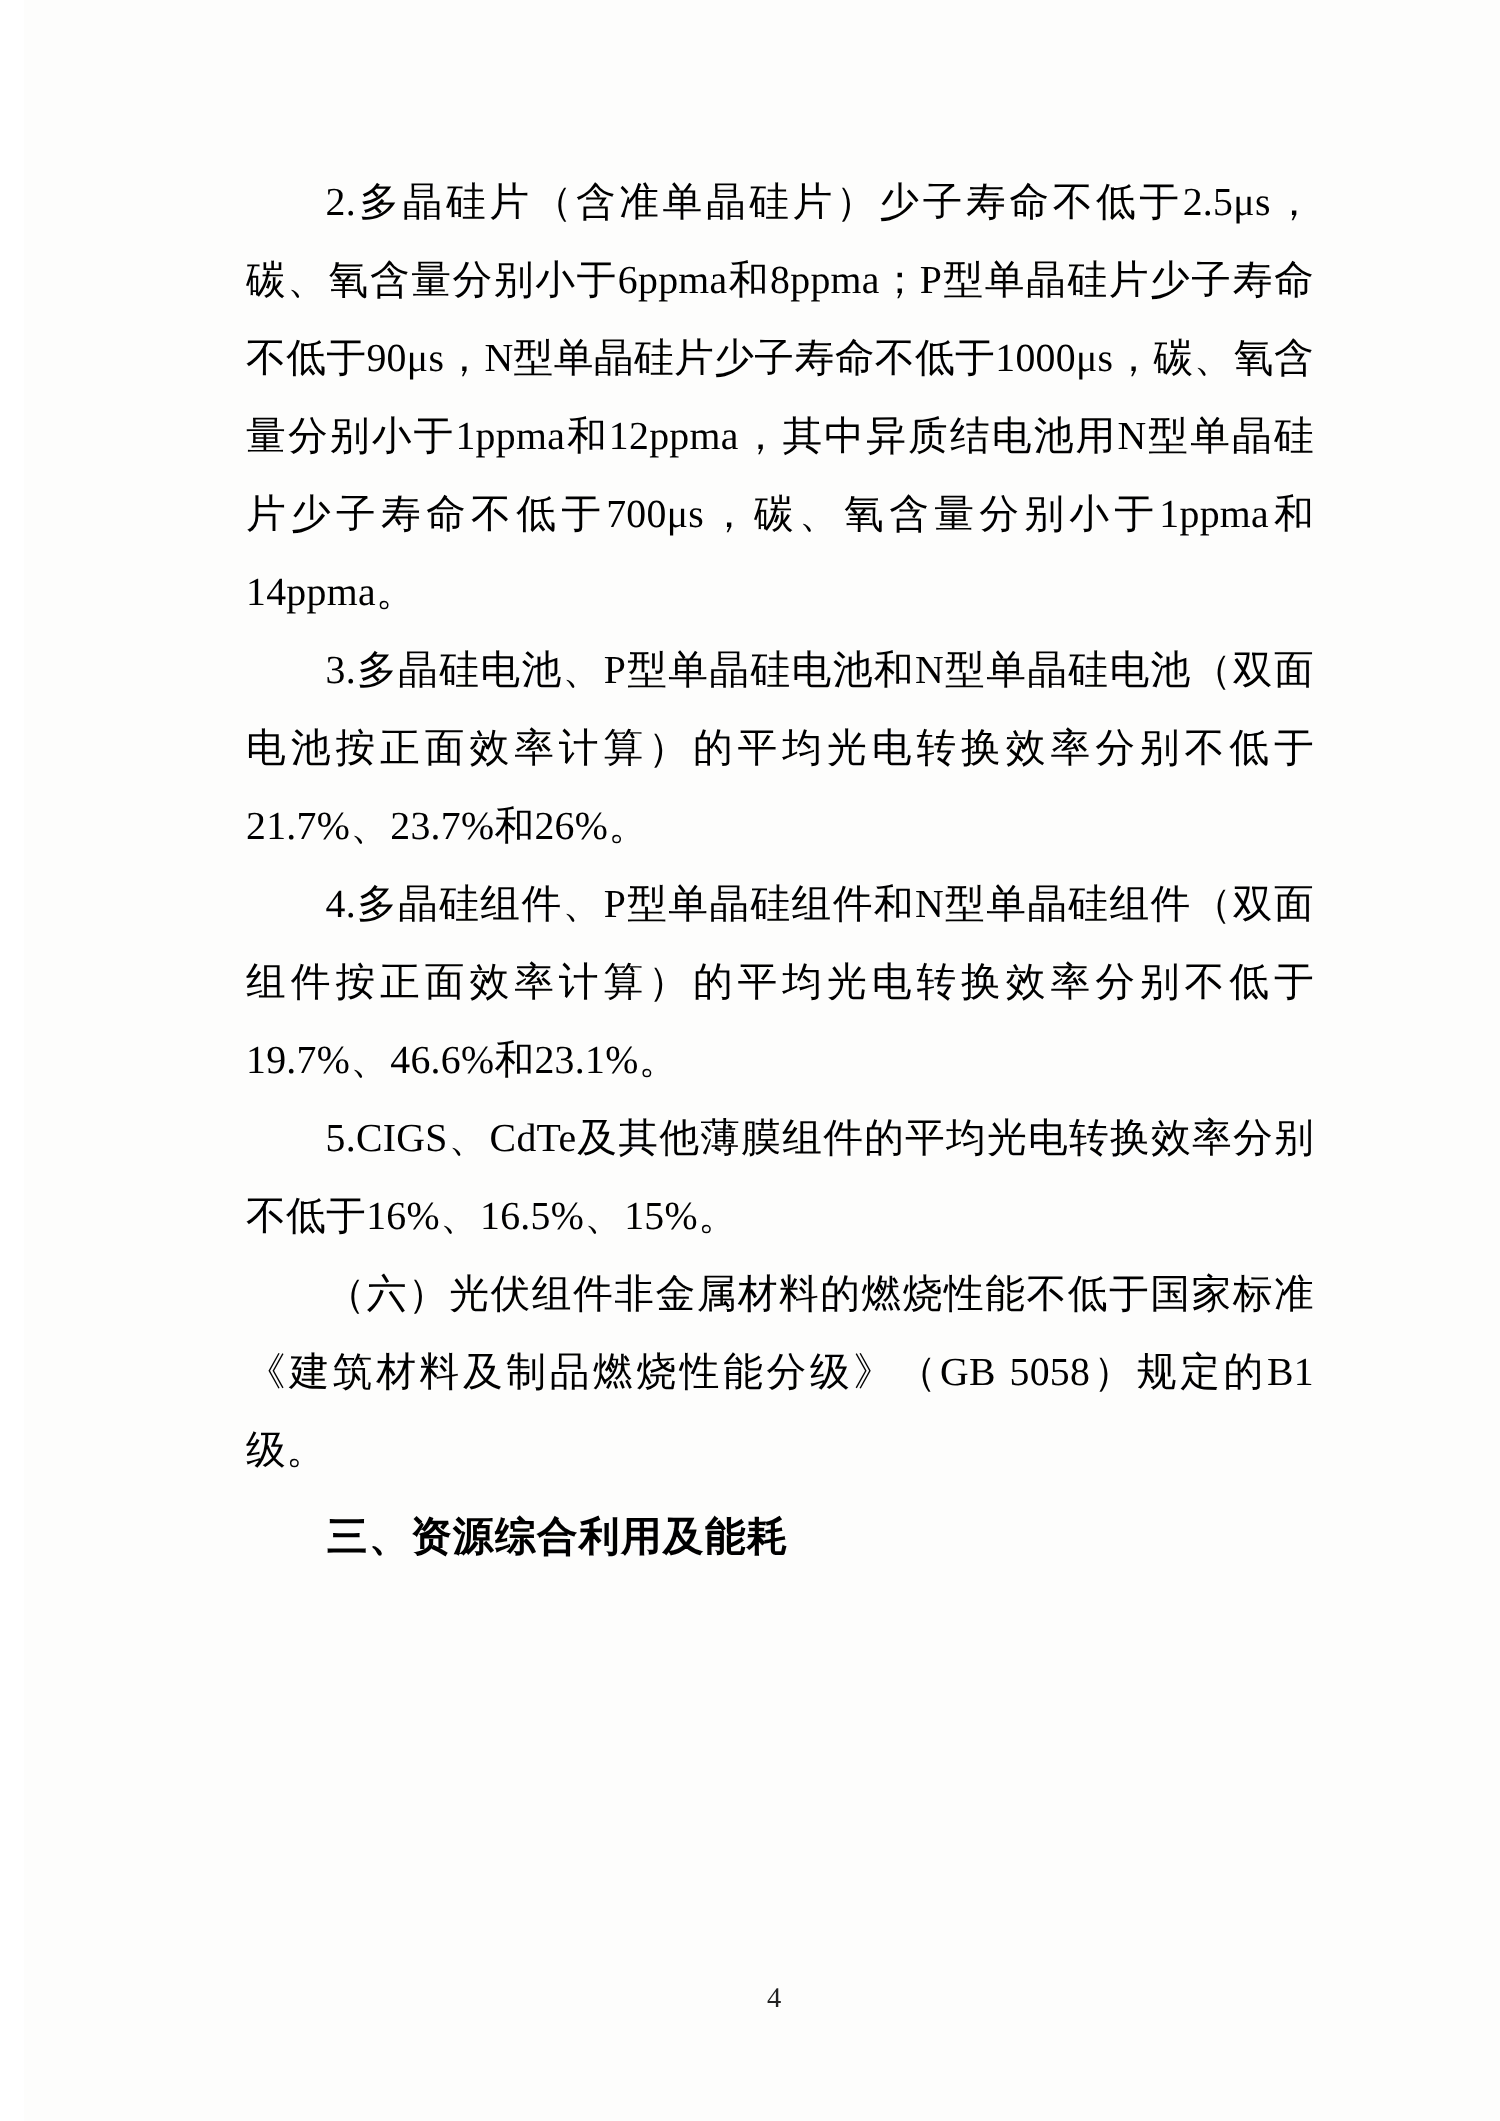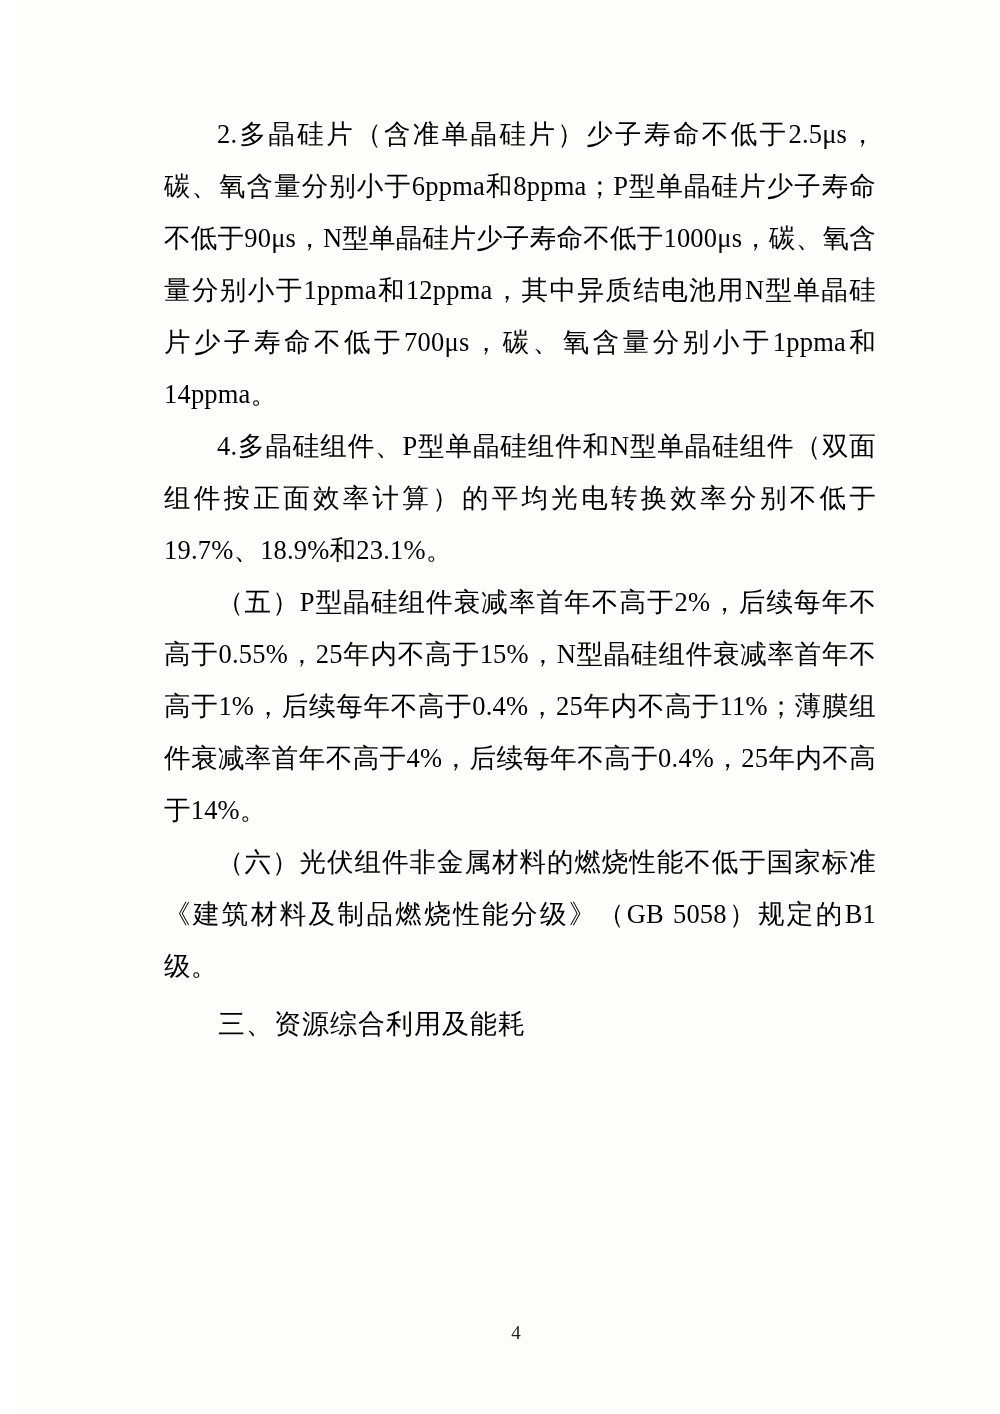--- a/index.html
+++ b/index.html
@@ -36,21 +36,21 @@
     text-justify: inter-ideograph;
     margin: 0 0 0 0;
     letter-spacing: 0.2px;
   }
   .indent {
     text-indent: 2em;
   }
   .heading {
     font-size: 27px;
     line-height: 52px;
-    font-weight: normal;
+    font-weight: bold;
     text-indent: 2em;
     margin-top: 6px;
     letter-spacing: 1px;
   }
   .pagenum {
     position: absolute;
     top: 1322px;
     left: 0;
     width: 1000px;
     text-align: center;
@@ -60,25 +60,26 @@
   }
 </style>
 </head>
 <body>
 
 <div class="page">
   <div class="content">
 
     <p class="para indent">2.多晶硅片（含准单晶硅片）少子寿命不低于2.5μs，碳、氧含量分别小于6ppma和8ppma；P型单晶硅片少子寿命不低于90μs，N型单晶硅片少子寿命不低于1000μs，碳、氧含量分别小于1ppma和12ppma，其中异质结电池用N型单晶硅片少子寿命不低于700μs，碳、氧含量分别小于1ppma和14ppma。</p>
 
+    <p class="para indent">3.多晶硅电池、P型单晶硅电池和N型单晶硅电池（双面电池按正面效率计算）的平均光电转换效率分别不低于21.7%、23.7%和26%。</p>
 
-    <p class="para indent">4.多晶硅组件、P型单晶硅组件和N型单晶硅组件（双面组件按正面效率计算）的平均光电转换效率分别不低于19.7%、18.9%和23.1%。</p>
+    <p class="para indent">4.多晶硅组件、P型单晶硅组件和N型单晶硅组件（双面组件按正面效率计算）的平均光电转换效率分别不低于19.7%、46.6%和23.1%。</p>
 
+    <p class="para indent">5.CIGS、CdTe及其他薄膜组件的平均光电转换效率分别不低于16%、16.5%、15%。</p>
 
-    <p class="para indent">（五）P型晶硅组件衰减率首年不高于2%，后续每年不高于0.55%，25年内不高于15%，N型晶硅组件衰减率首年不高于1%，后续每年不高于0.4%，25年内不高于11%；薄膜组件衰减率首年不高于4%，后续每年不高于0.4%，25年内不高于14%。</p>
 
     <p class="para indent">（六）光伏组件非金属材料的燃烧性能不低于国家标准《建筑材料及制品燃烧性能分级》（GB 5058）规定的B1级。</p>
 
 
     <p class="heading">三、资源综合利用及能耗</p>
   </div>
 
   <div class="pagenum">4</div>
 </div>
 

